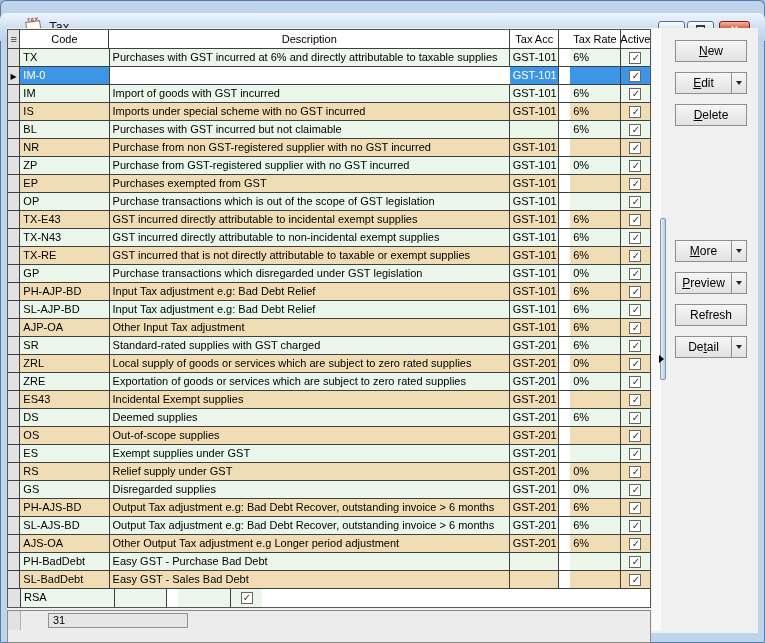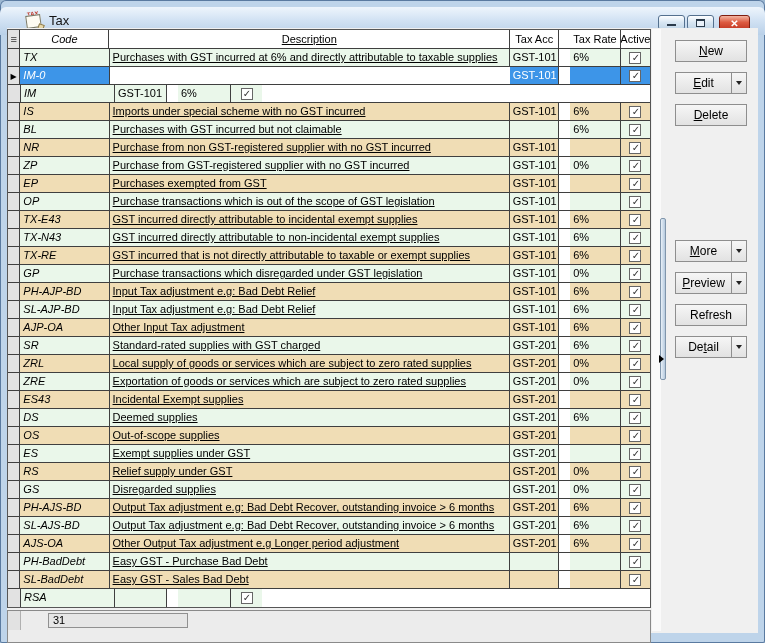--- a/index.html
+++ b/index.html
@@ -7,21 +7,21 @@
   .window{
     position:relative;width:765px;height:643px;
     background:#bed4ea;
     border-radius:6px 6px 2px 2px;
     box-shadow: inset 0 0 0 1px #5a7aa0;
     font-family:"Liberation Sans", sans-serif;
     overflow:hidden;
   }
   
   .titlebar{
-    position:absolute;left:0;top:7px;width:765px;height:28px;
+    position:absolute;left:0;top:13px;width:765px;height:28px;
     background:linear-gradient(#eef5fc 0%,#d3e3f4 45%,#b9d0e8 100%);
     border-radius:6px 6px 0 0;
   }
   .app-icon{position:absolute;left:25px;top:5px;width:19px;height:19px;}
   .app-icon .paper{
     position:absolute;left:1px;top:3px;width:15px;height:13px;
     background:#fdfbf2;border:1px solid #7a7a6a;transform:rotate(-8deg);
   }
   .app-icon .tax-txt{
     position:absolute;left:2px;top:-1px;font-size:6px;font-weight:bold;color:#c03a2a;
@@ -63,22 +63,22 @@
   }
   .row{display:flex;height:18px;border-bottom:1px solid #3f3f3f;}
   .row:last-child{border-bottom:none;}
   .row.mint .cell{background:#eaf7ea;}
   .row.tan  .cell{background:#f0ddb5;}
   .cell{
     font-size:11px;line-height:17px;color:#000;padding:0 3px;
     border-right:1px solid #3f3f3f;overflow:hidden;white-space:nowrap;
   }
   .c-ind{width:13px;padding:0;background:#e2e2e2 !important;text-align:center;}
-  .c-code{width:94px;font-style:italic;}
-  .c-desc{width:423px;text-decoration:underline;}
+  .c-code{width:94px;}
+  .c-desc{width:423px;}
   .c-acc{width:52px;}
   .c-rate{width:53px;margin-left:11px;}
   .c-active{width:31px;border-right:none;padding:0;display:flex;align-items:center;justify-content:center;}
   .row.selected .cell.sel{background:#3d95e8 !important;color:#fff;}
   .row.selected .cell.focus{outline:1px dotted #333;outline-offset:-2px;margin-top:28px;}
   .ind-arrow{font-size:8px;line-height:17px;color:#000;}
   .customize-glyph{font-size:11px;line-height:18px;color:#333;}
   .checkbox{
     width:12px;height:12px;background:#fff;border:1px solid #666;
     display:flex;align-items:center;justify-content:center;
@@ -177,20 +177,21 @@
             <div class="cell c-rate sel"></div>
             <div class="cell c-active sel">
               <span class="checkbox">
                 <span class="tick">✓</span>
               </span>
             </div>
           </div>
           <div class="row mint">
             <div class="cell c-ind"></div>
             <div class="cell c-code">IM</div>
+            <div class="cell c-desc">Import of goods with GST incurred</div>
             <div class="cell c-acc">GST-101</div>
             <div class="cell c-rate">6%</div>
             <div class="cell c-active">
               <span class="checkbox">
                 <span class="tick">✓</span>
               </span>
             </div>
           </div>
           <div class="row tan">
             <div class="cell c-ind"></div>

